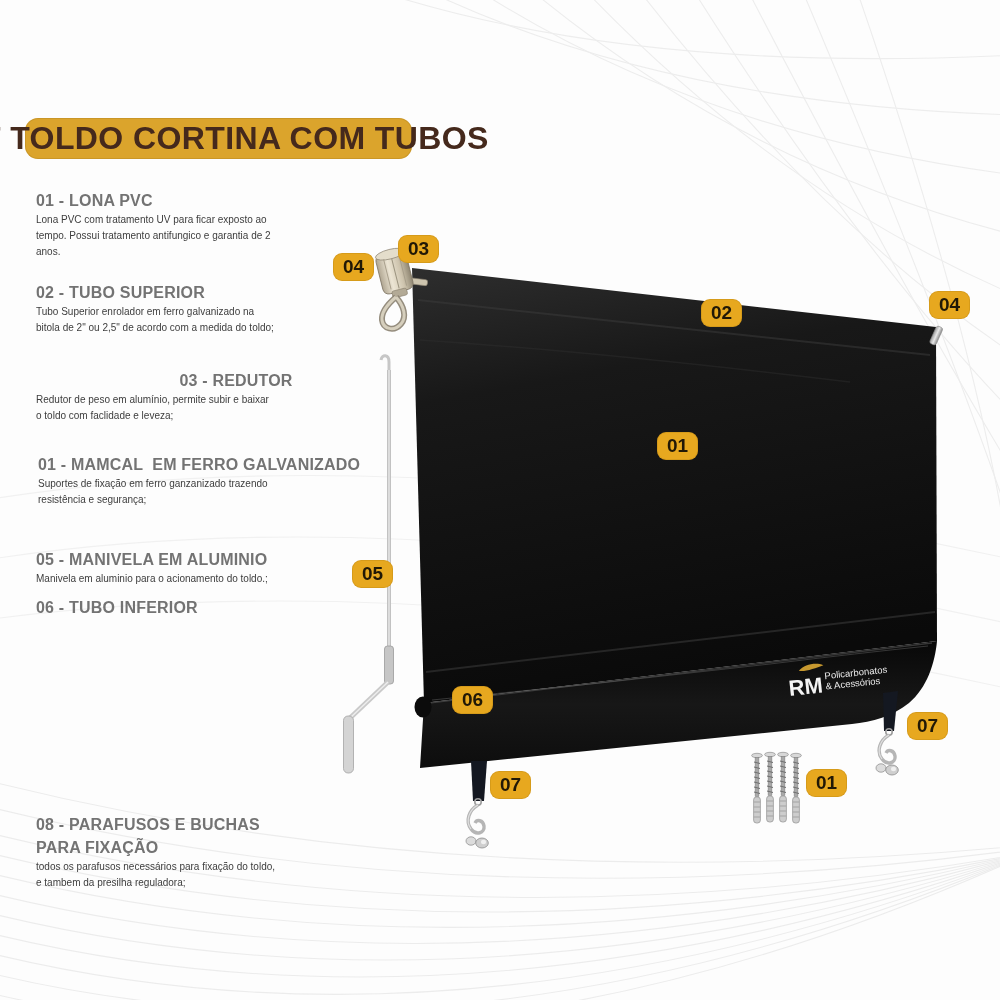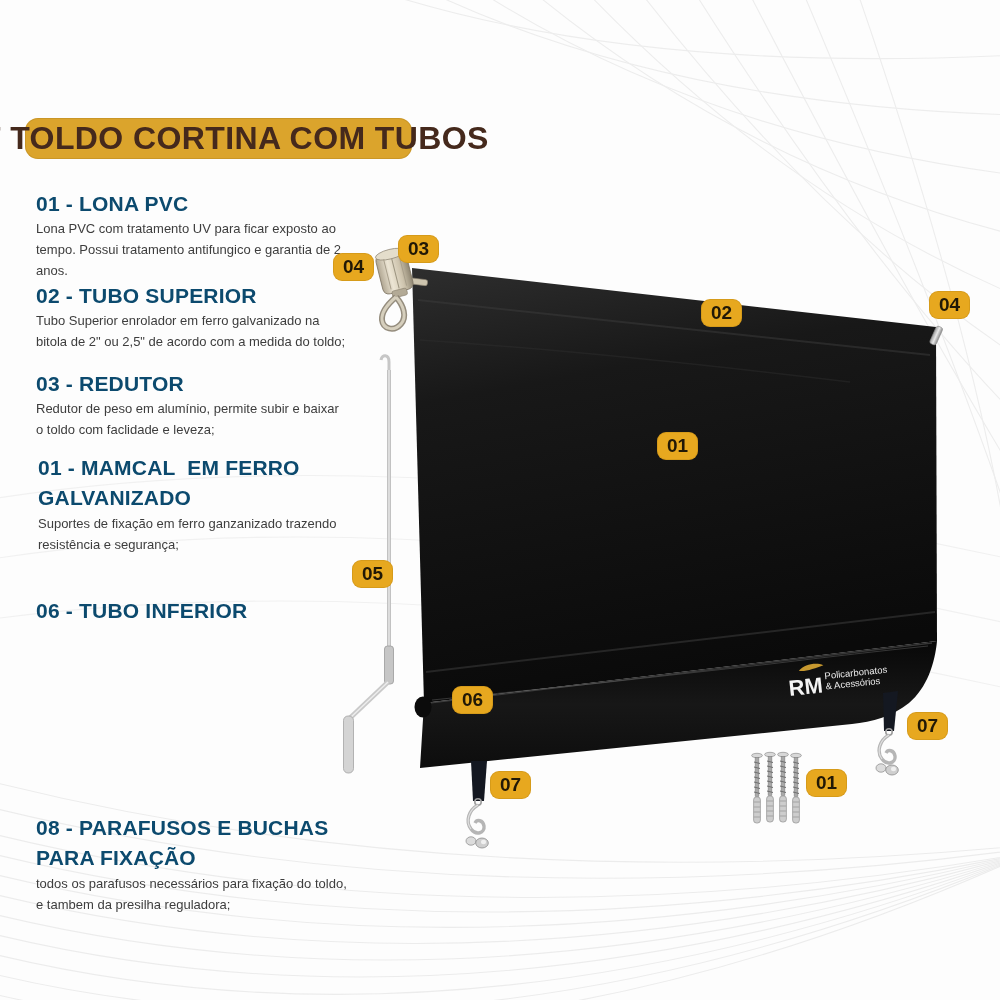--- a/index.html
+++ b/index.html
@@ -12,27 +12,27 @@
 
   .banner{
     position:absolute;left:25px;top:118px;width:387px;height:41px;
     background:#DBA42C;border-radius:13px;display:flex;align-items:center;justify-content:center;
     box-shadow:inset 0 0 0 1px rgba(130,90,10,.18);
   }
   .banner span{font-size:32px;font-weight:600;letter-spacing:.4px;color:#45291c;white-space:nowrap;}
 
   .sec{position:absolute;left:36px;width:400px;}
   .sec h3{
-    margin:0;font-size:21px;font-weight:700;color:#0c4a6e;letter-spacing:.2px;
+    margin:0;font-size:16px;font-weight:700;color:#737373;letter-spacing:.2px;
     line-height:1.45;white-space:pre-wrap;
   }
   .sec p{
-    margin:0;font-size:13px;color:#3d3d3d;line-height:1.6;white-space:pre-wrap;
-  }
-  .g5{margin-bottom:5px;} .g7{margin-bottom:7px;} .g9{margin-bottom:9px;} .g12{margin-bottom:12px;}
+    margin:0;font-size:10px;color:#3d3d3d;line-height:1.6;white-space:pre-wrap;
+  }
+  .g5{margin-bottom:5px;} .g7{margin-bottom:7px;} .g9{margin-bottom:9px;text-align:center;} .g12{margin-bottom:12px;}
 
   .badge{
     position:absolute;width:41px;height:28px;background:#E7A81F;border-radius:9px;
     display:flex;align-items:center;justify-content:center;
     font-size:19px;font-weight:800;color:#211806;
     box-shadow:inset 0 0 0 1px rgba(120,80,0,.15);
   }
 </style>
 </head>
 <body>
@@ -90,20 +90,24 @@
   <div class="sec" style="top:369px">
     <h3 class="g9">03 - REDUTOR</h3>
     <p>Redutor de peso em alumínio, permite subir e baixar
 o toldo com faclidade e leveza;</p>
   </div>
   <div class="sec" style="top:453px;left:38px">
     <h3 class="g12">01 - MAMCAL  EM FERRO GALVANIZADO</h3>
     <p>Suportes de fixação em ferro ganzanizado trazendo
 resistência e segurança;</p>
   </div>
+  <div class="sec" style="top:548px">
+    <h3 class="g5">05 - MANIVELA EM ALUMINIO</h3>
+    <p>Manivela em aluminio para o acionamento do toldo.;</p>
+  </div>
   <div class="sec" style="top:596px">
     <h3 class="g7">06 - TUBO INFERIOR</h3>
   </div>
   <div class="sec" style="top:813px">
     <h3 class="g5">08 - PARAFUSOS E BUCHAS
 PARA FIXAÇÃO</h3>
     <p>todos os parafusos necessários para fixação do toldo,
 e tambem da presilha reguladora;</p>
   </div>
 

